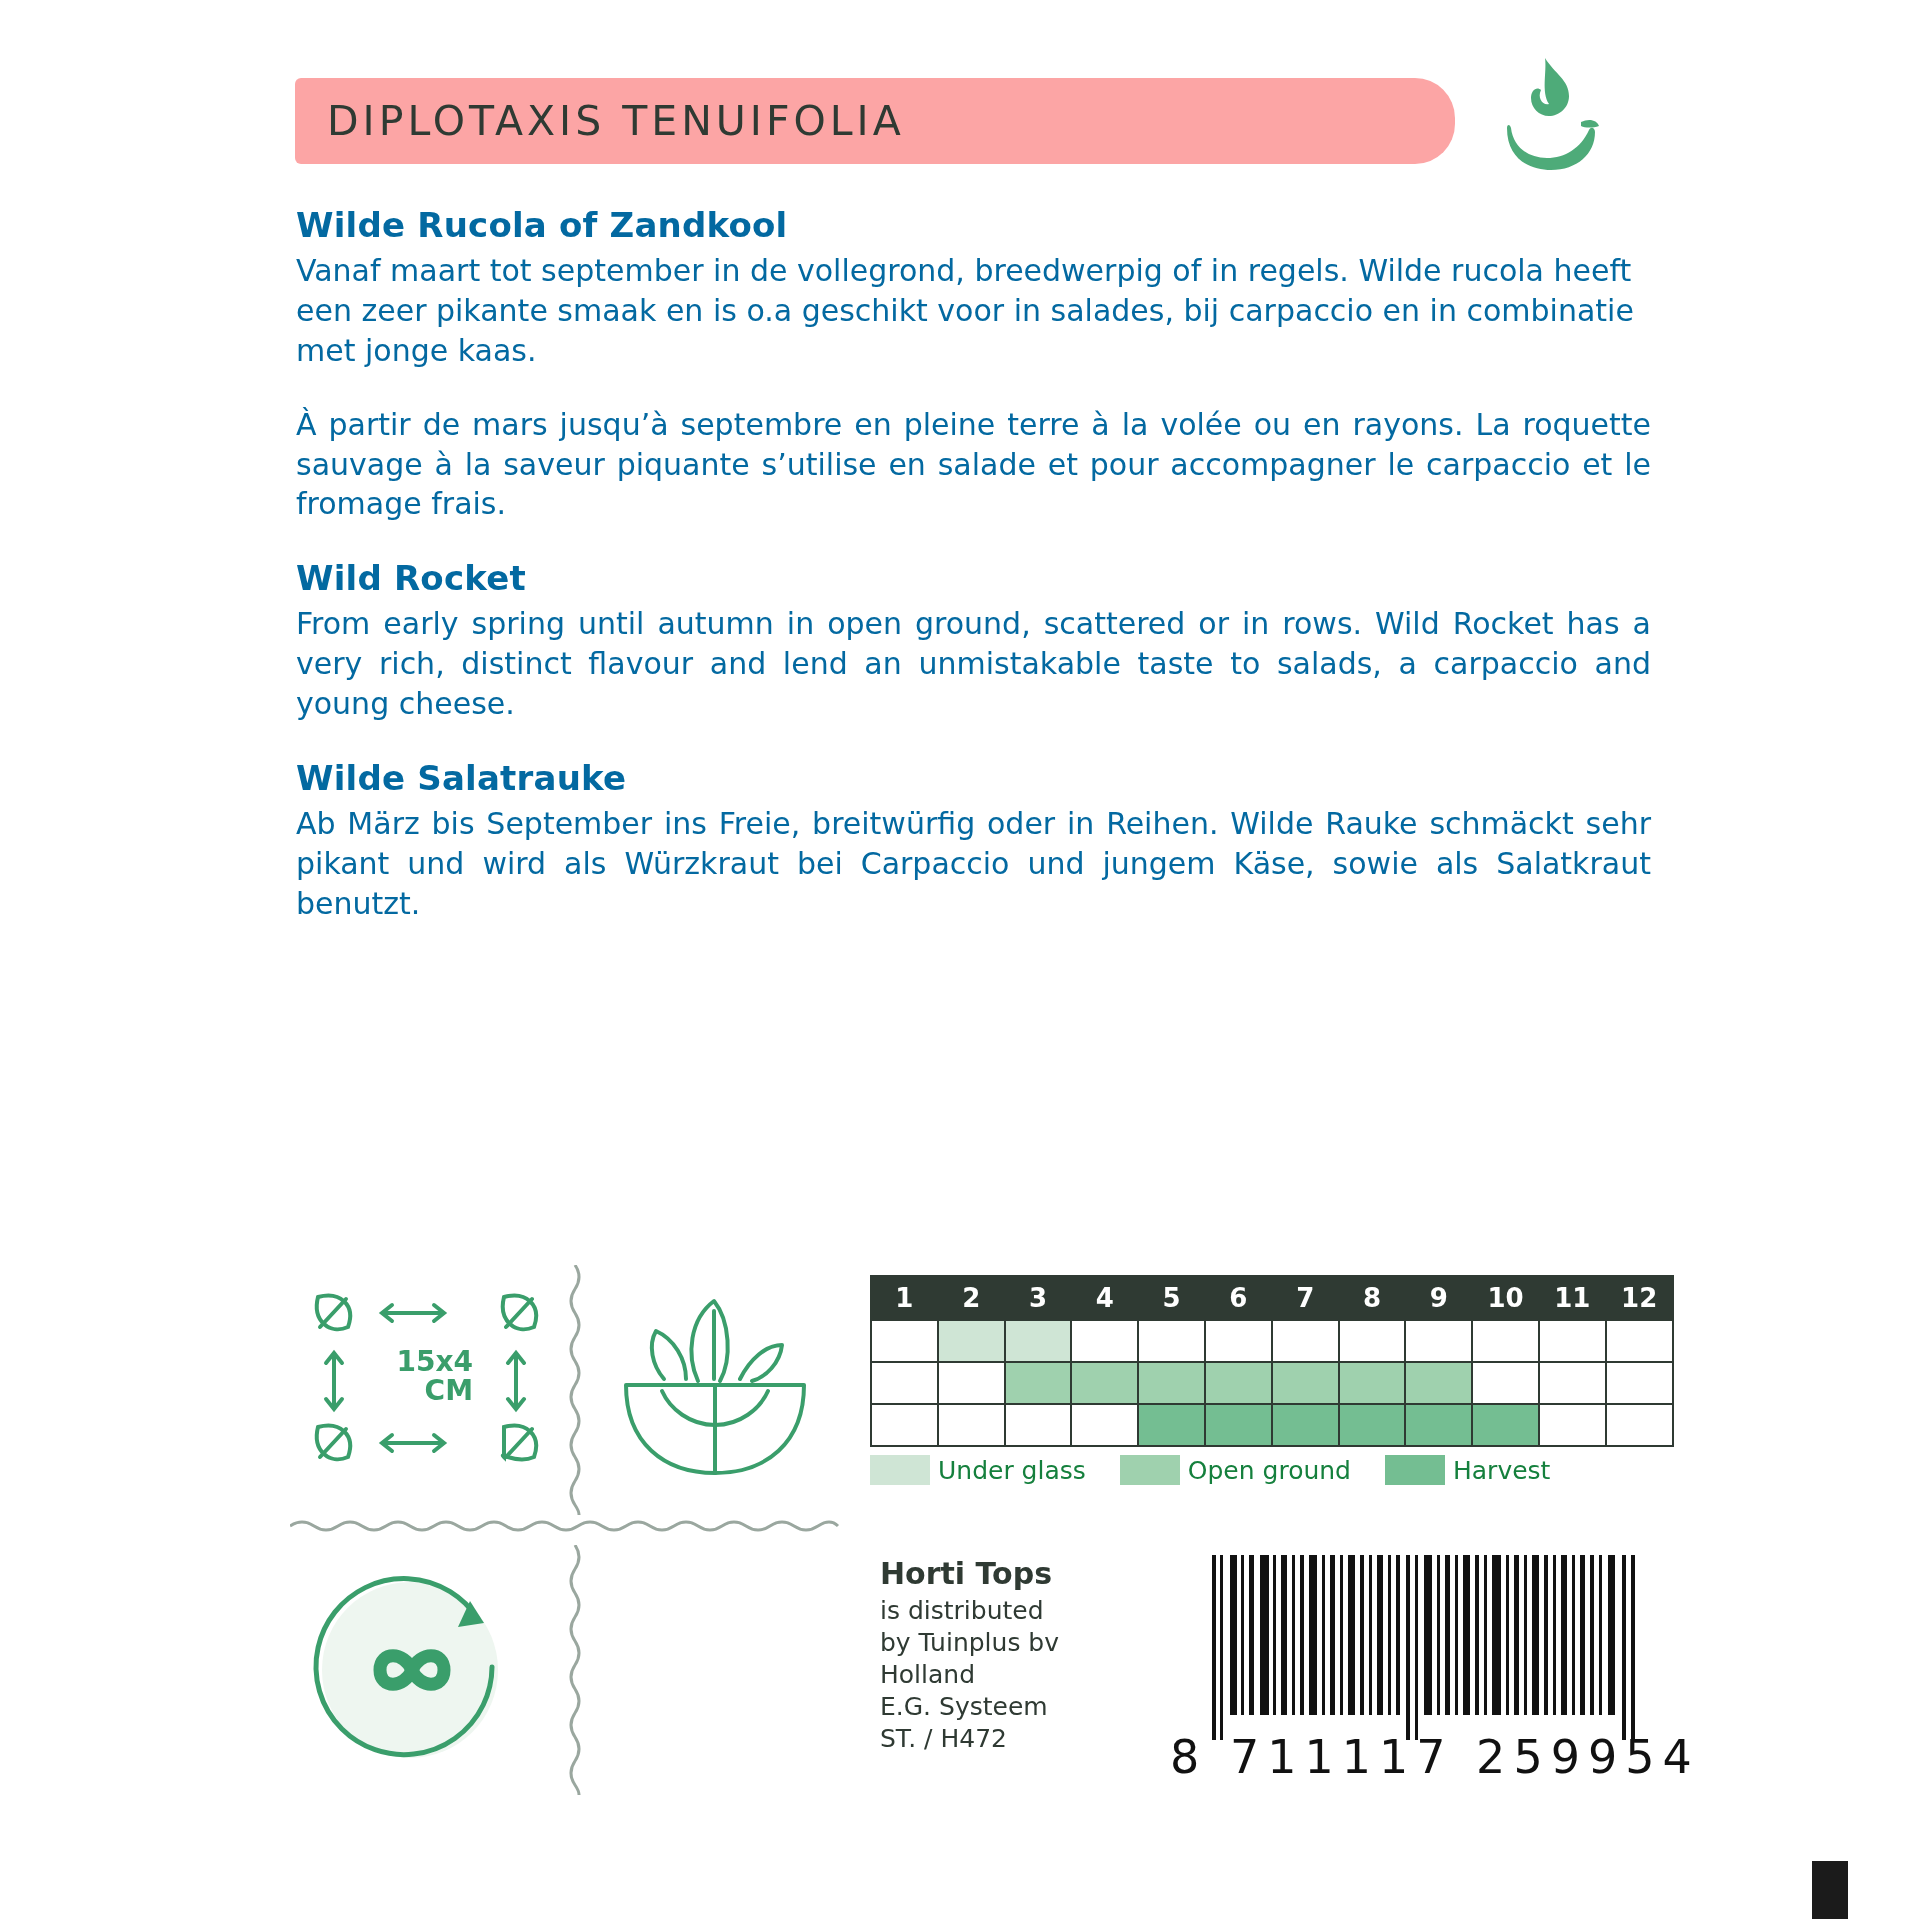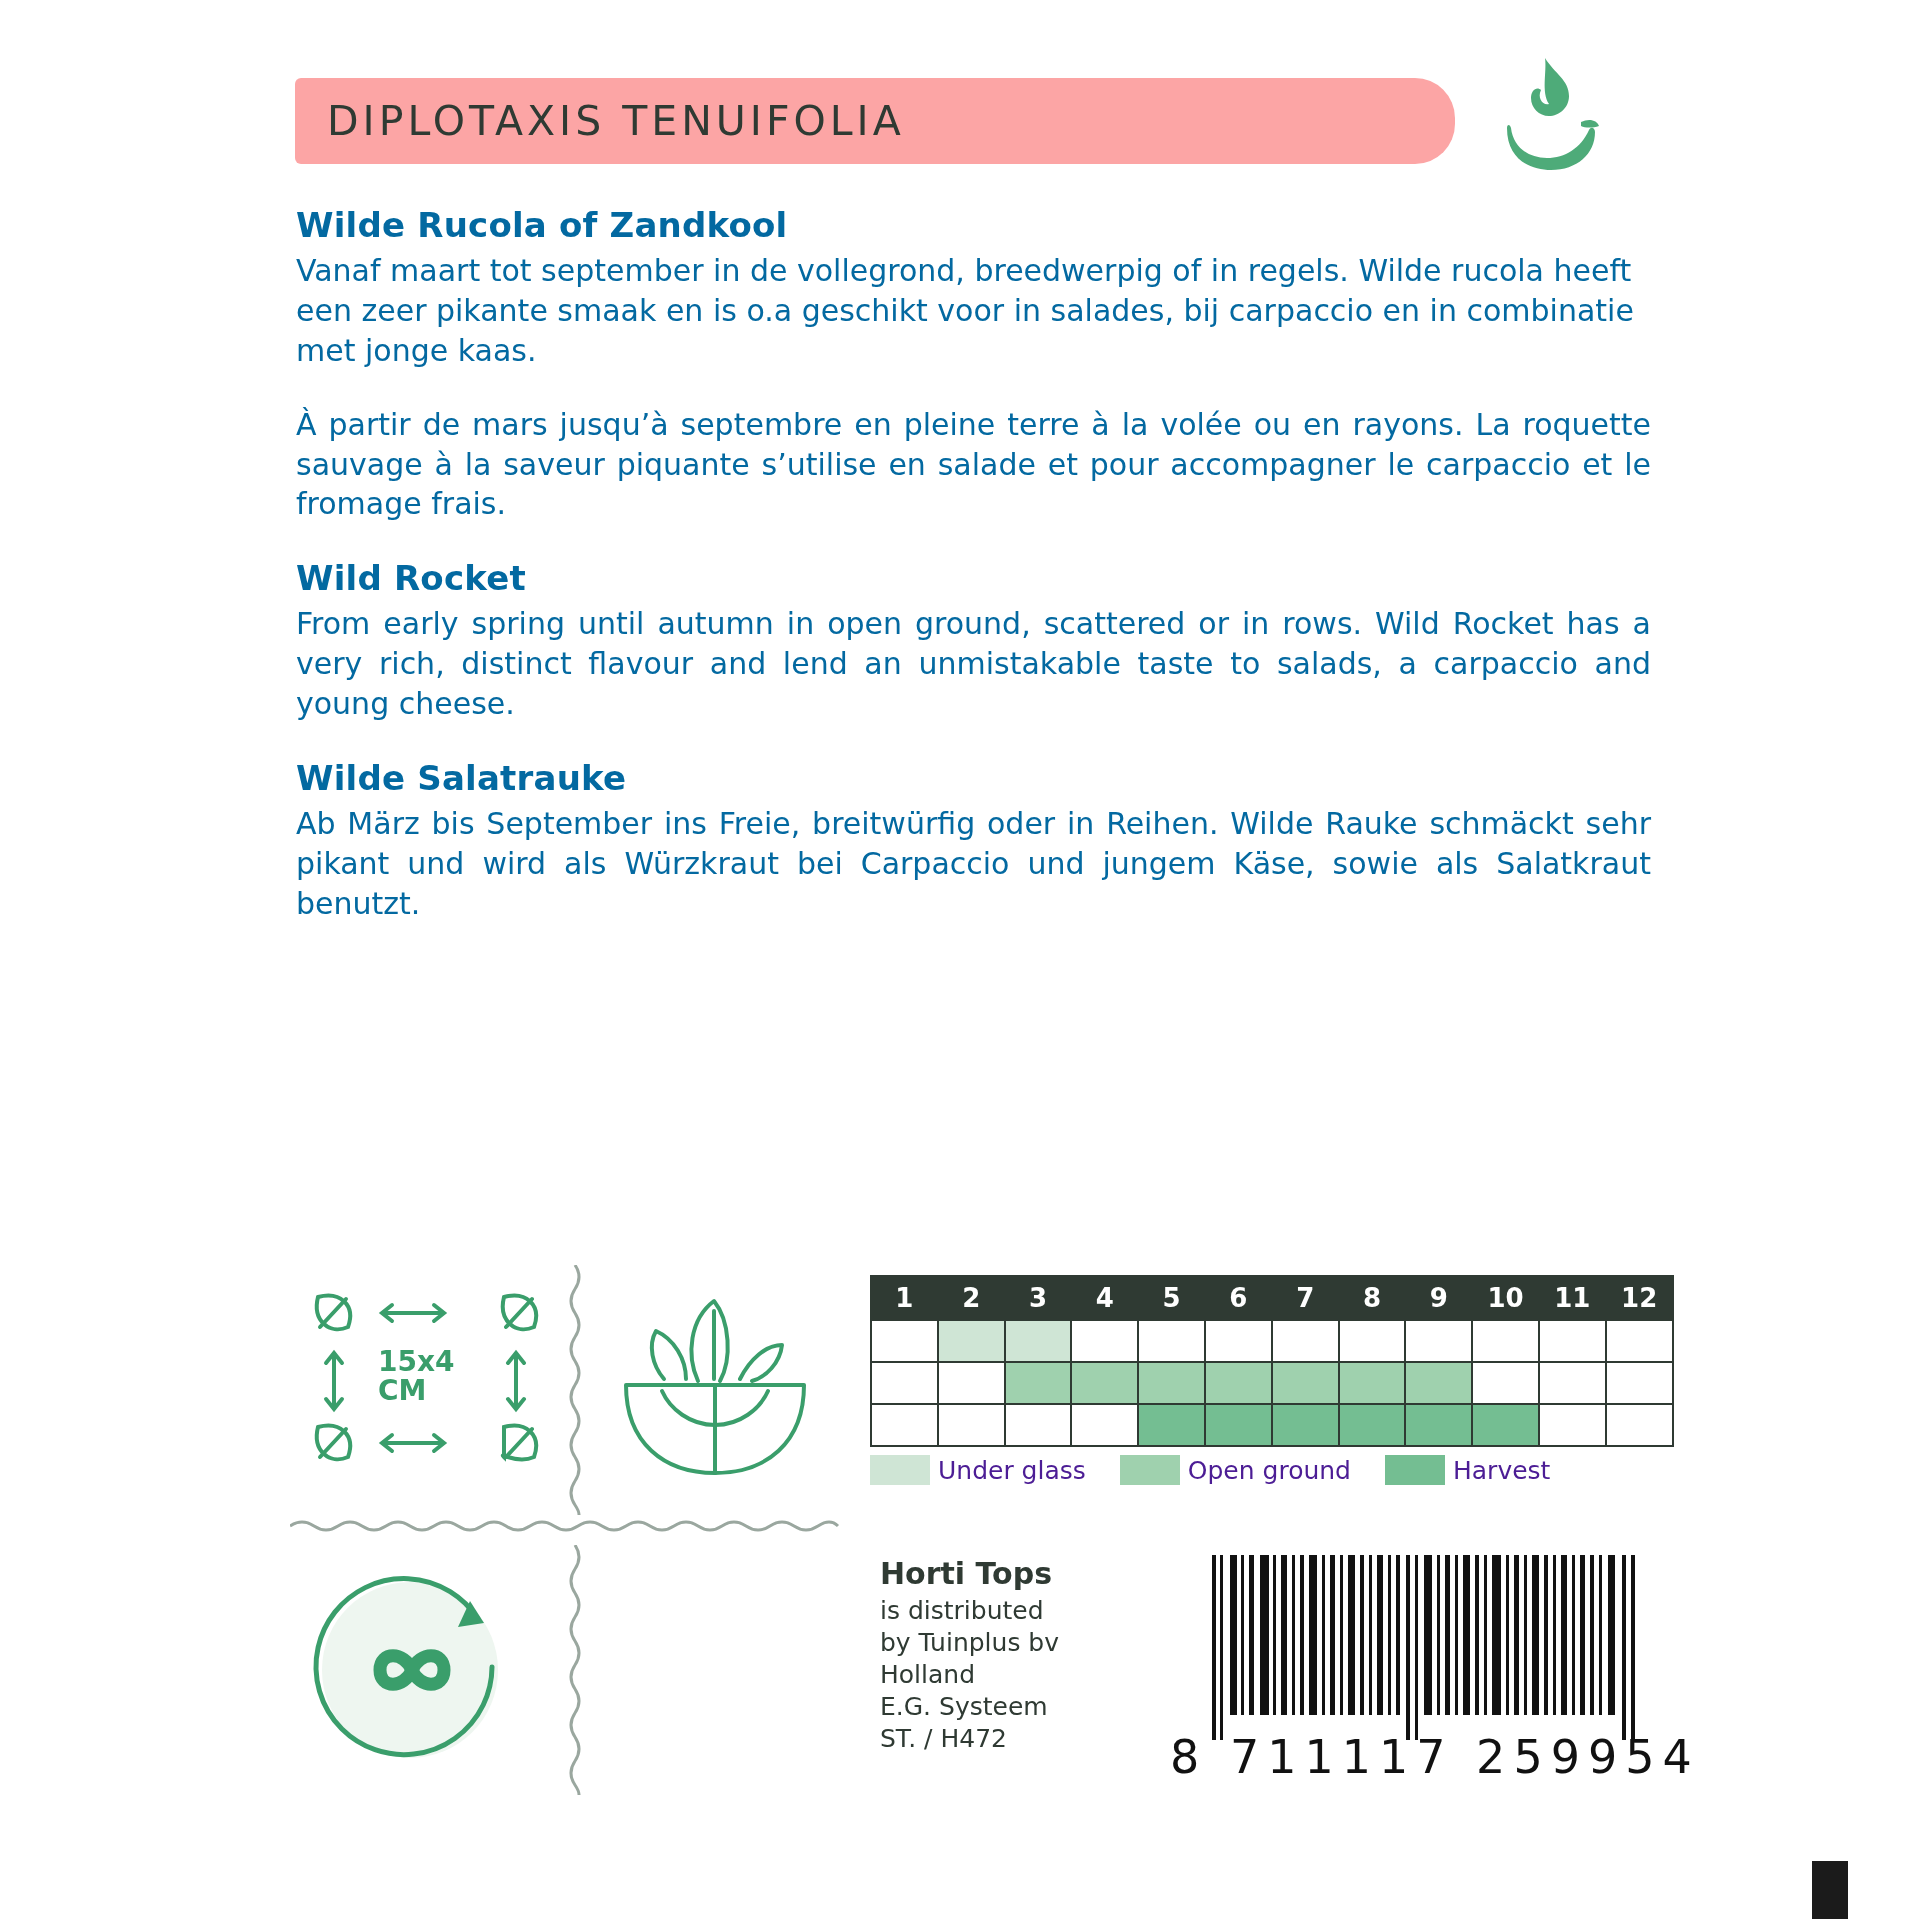--- a/index.html
+++ b/index.html
@@ -124,21 +124,21 @@
 
   
   .leaf-grid {
     position: relative;
     width: 250px; height: 210px;
   }
   .sp-label {
     position: absolute;
     left: 78px; top: 72px;
     width: 95px;
-    text-align: left;
+    text-align: right;
     font-size: 28px;
     font-weight: bold;
     color: #3a9e6b;
     line-height: 1.05;
   }
 
   
   .calendar {
     position: absolute;
     left: 580px;
@@ -171,21 +171,21 @@
   .c-empty  { background: #ffffff; }
 
   .legend {
     position: absolute;
     left: 580px;
     top: 200px;
     width: 790px;
     display: flex;
     align-items: center;
     font-size: 25px;
-    color: #4c1d95;
+    color: #15803d;
   }
   .legend .sw {
     width: 60px; height: 30px;
     display: inline-block;
     margin-right: 8px;
   }
   .legend .item { display: flex; align-items: center; margin-right: 34px; }
 
   
   .distributor {

